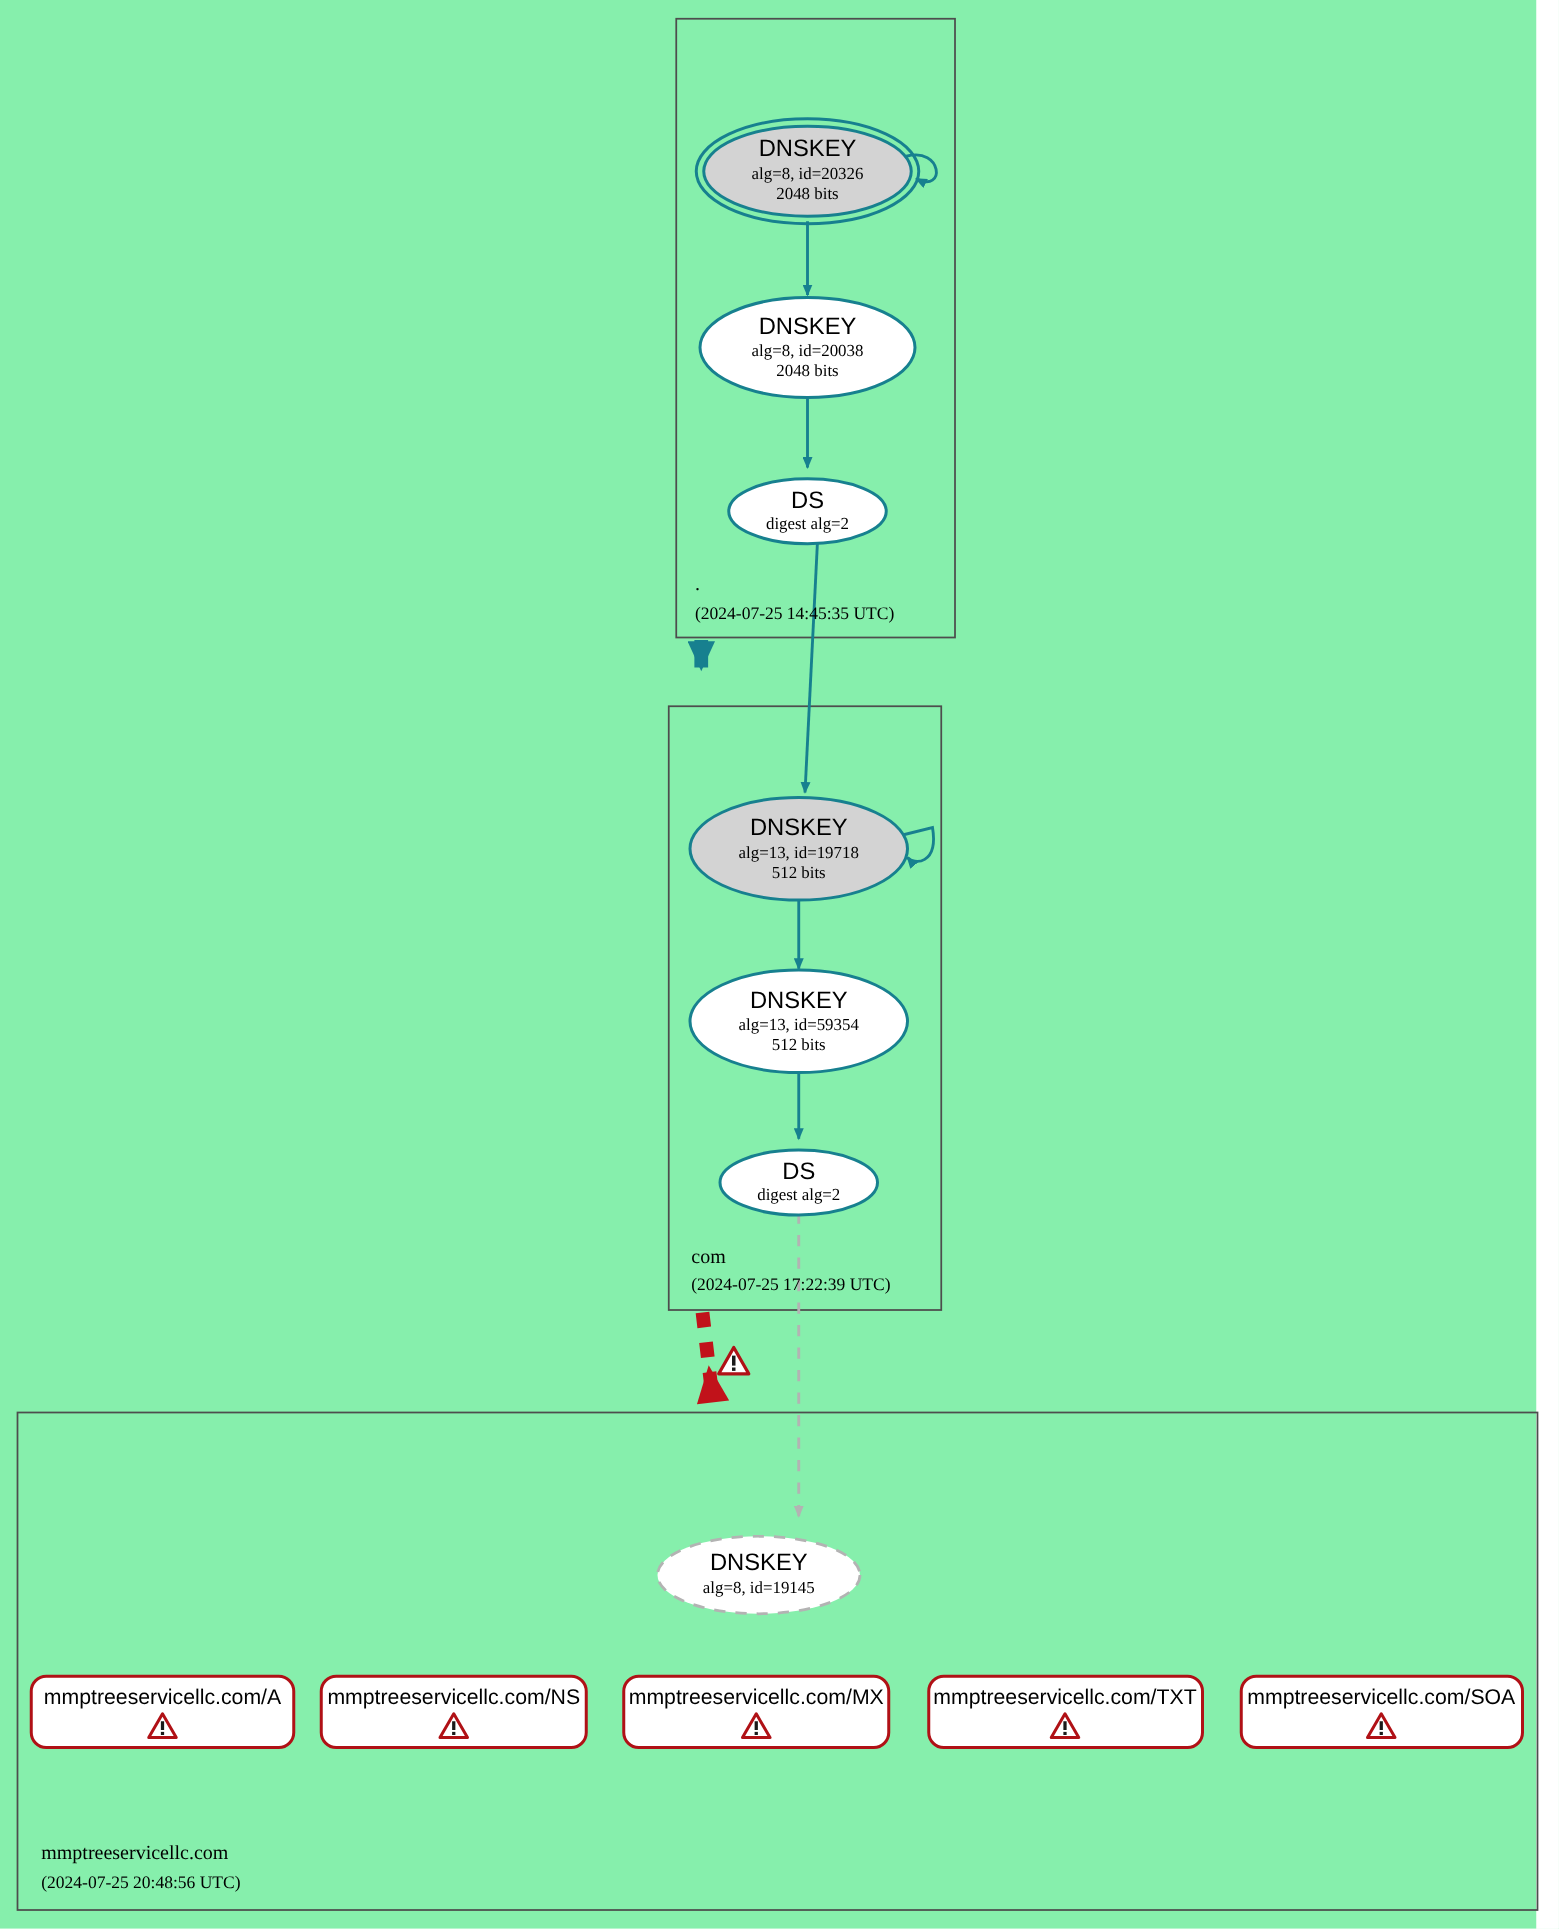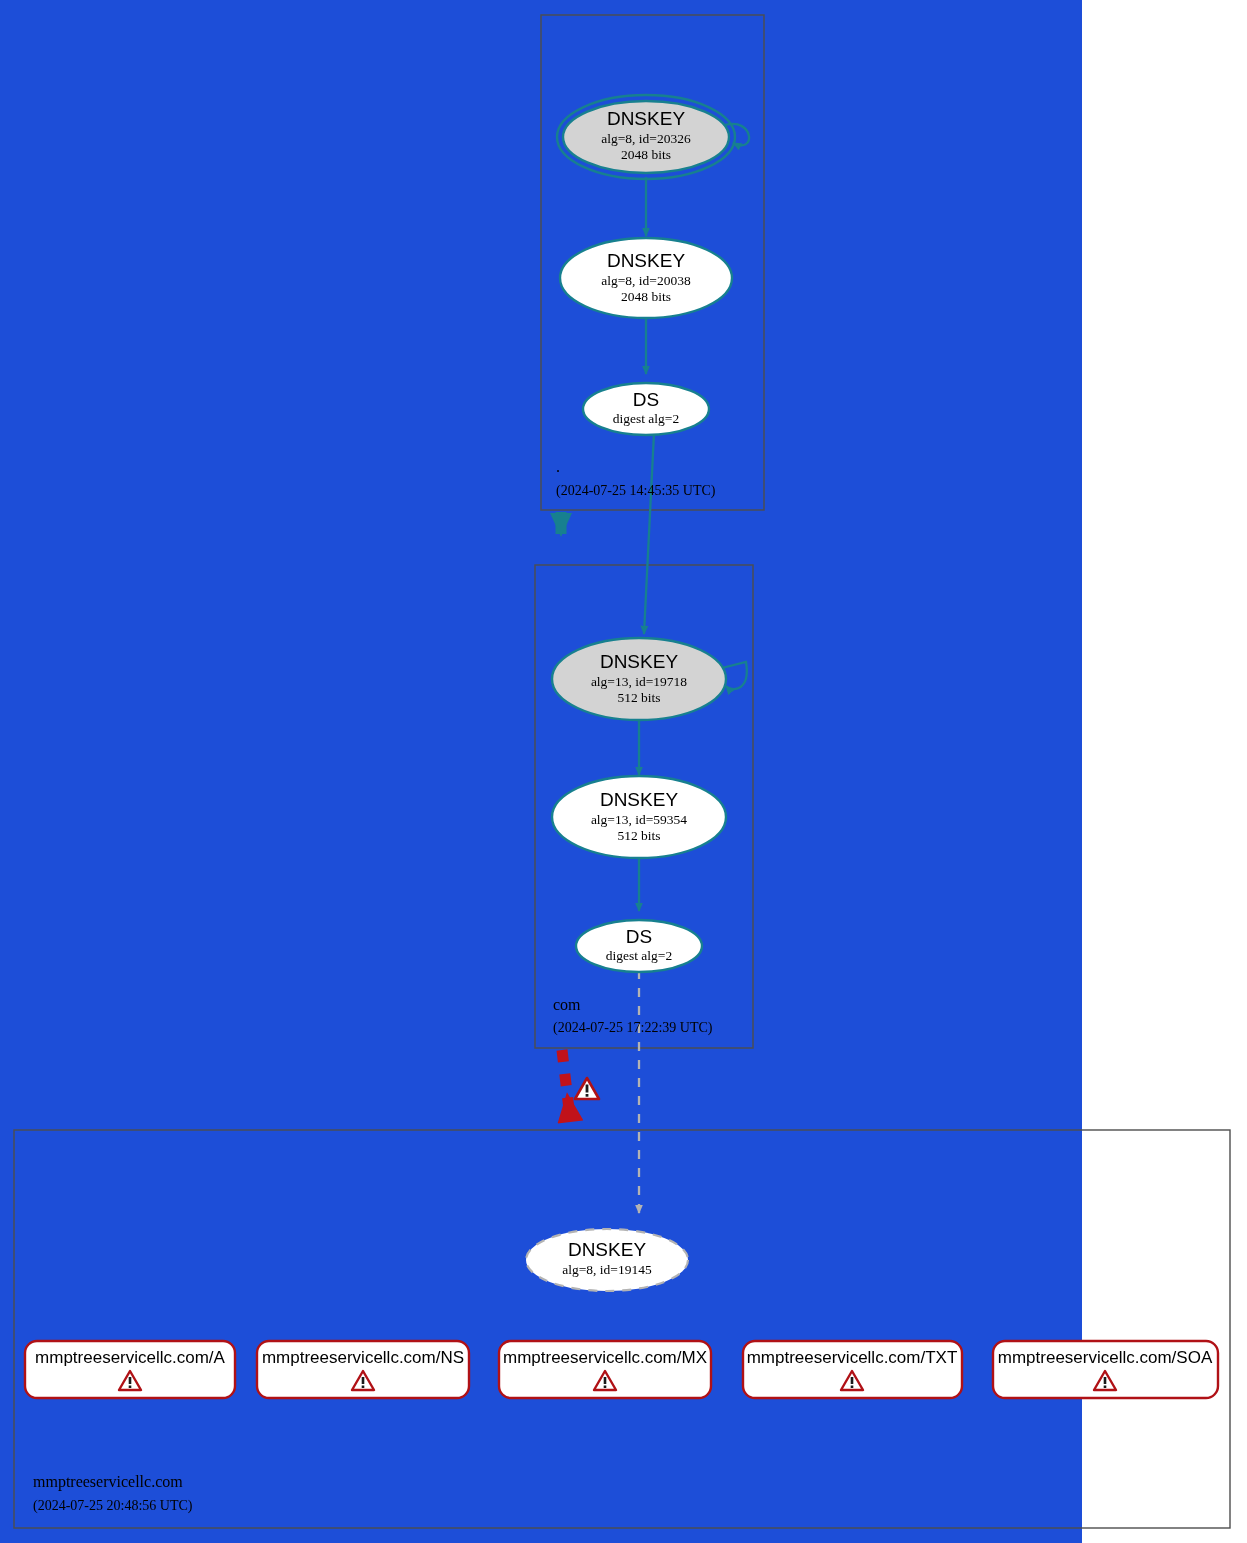--- a/index.html
+++ b/index.html
@@ -2,23 +2,23 @@
 <html><head>
 <meta charset="utf-8">
 <style>
   html, body {
     margin: 0;
     padding: 0;
     background: #ffffff;
   }
   #canvas {
     position: relative;
-    width: 1082px;
+    width: 1229px;
     height: 1543px;
-    background: #1d4ed8;
+    background: #86efac;
     font-family: "Liberation Serif", serif;
   }
   svg.graph {
     position: absolute;
     top: 0;
     left: 0;
     width: 1247px;
     height: 1543px;
   }
   .node-title {

